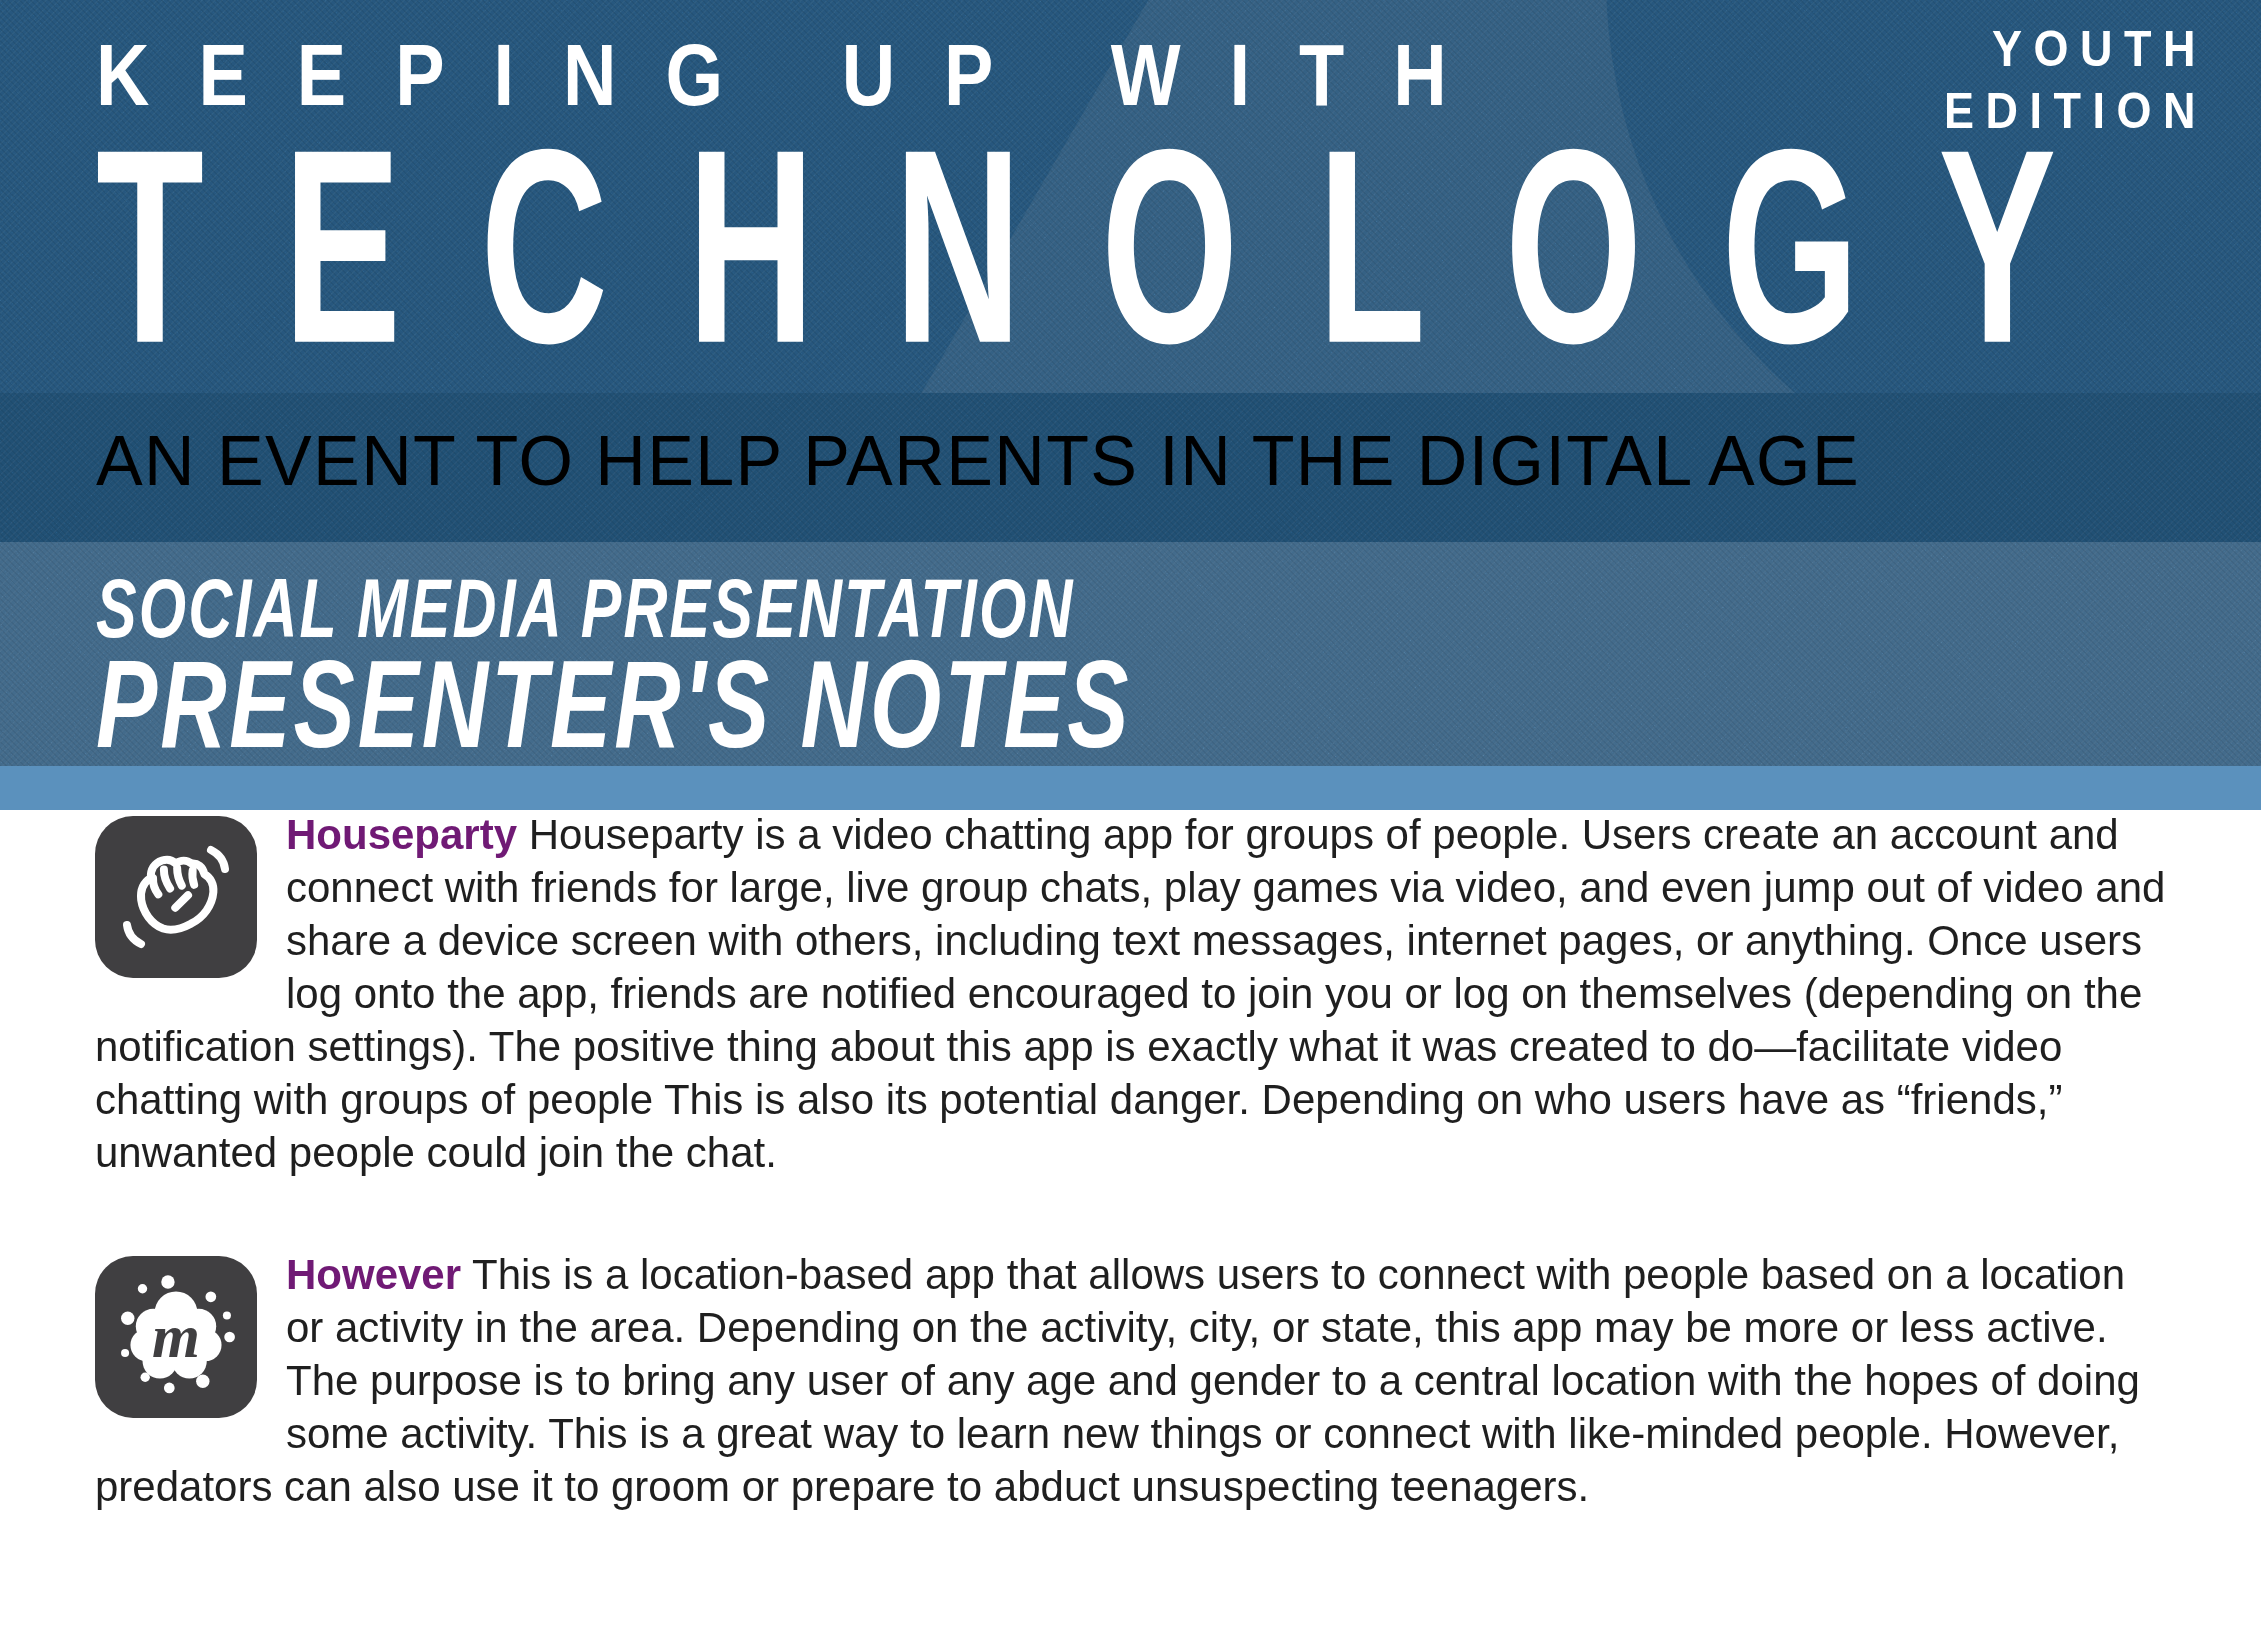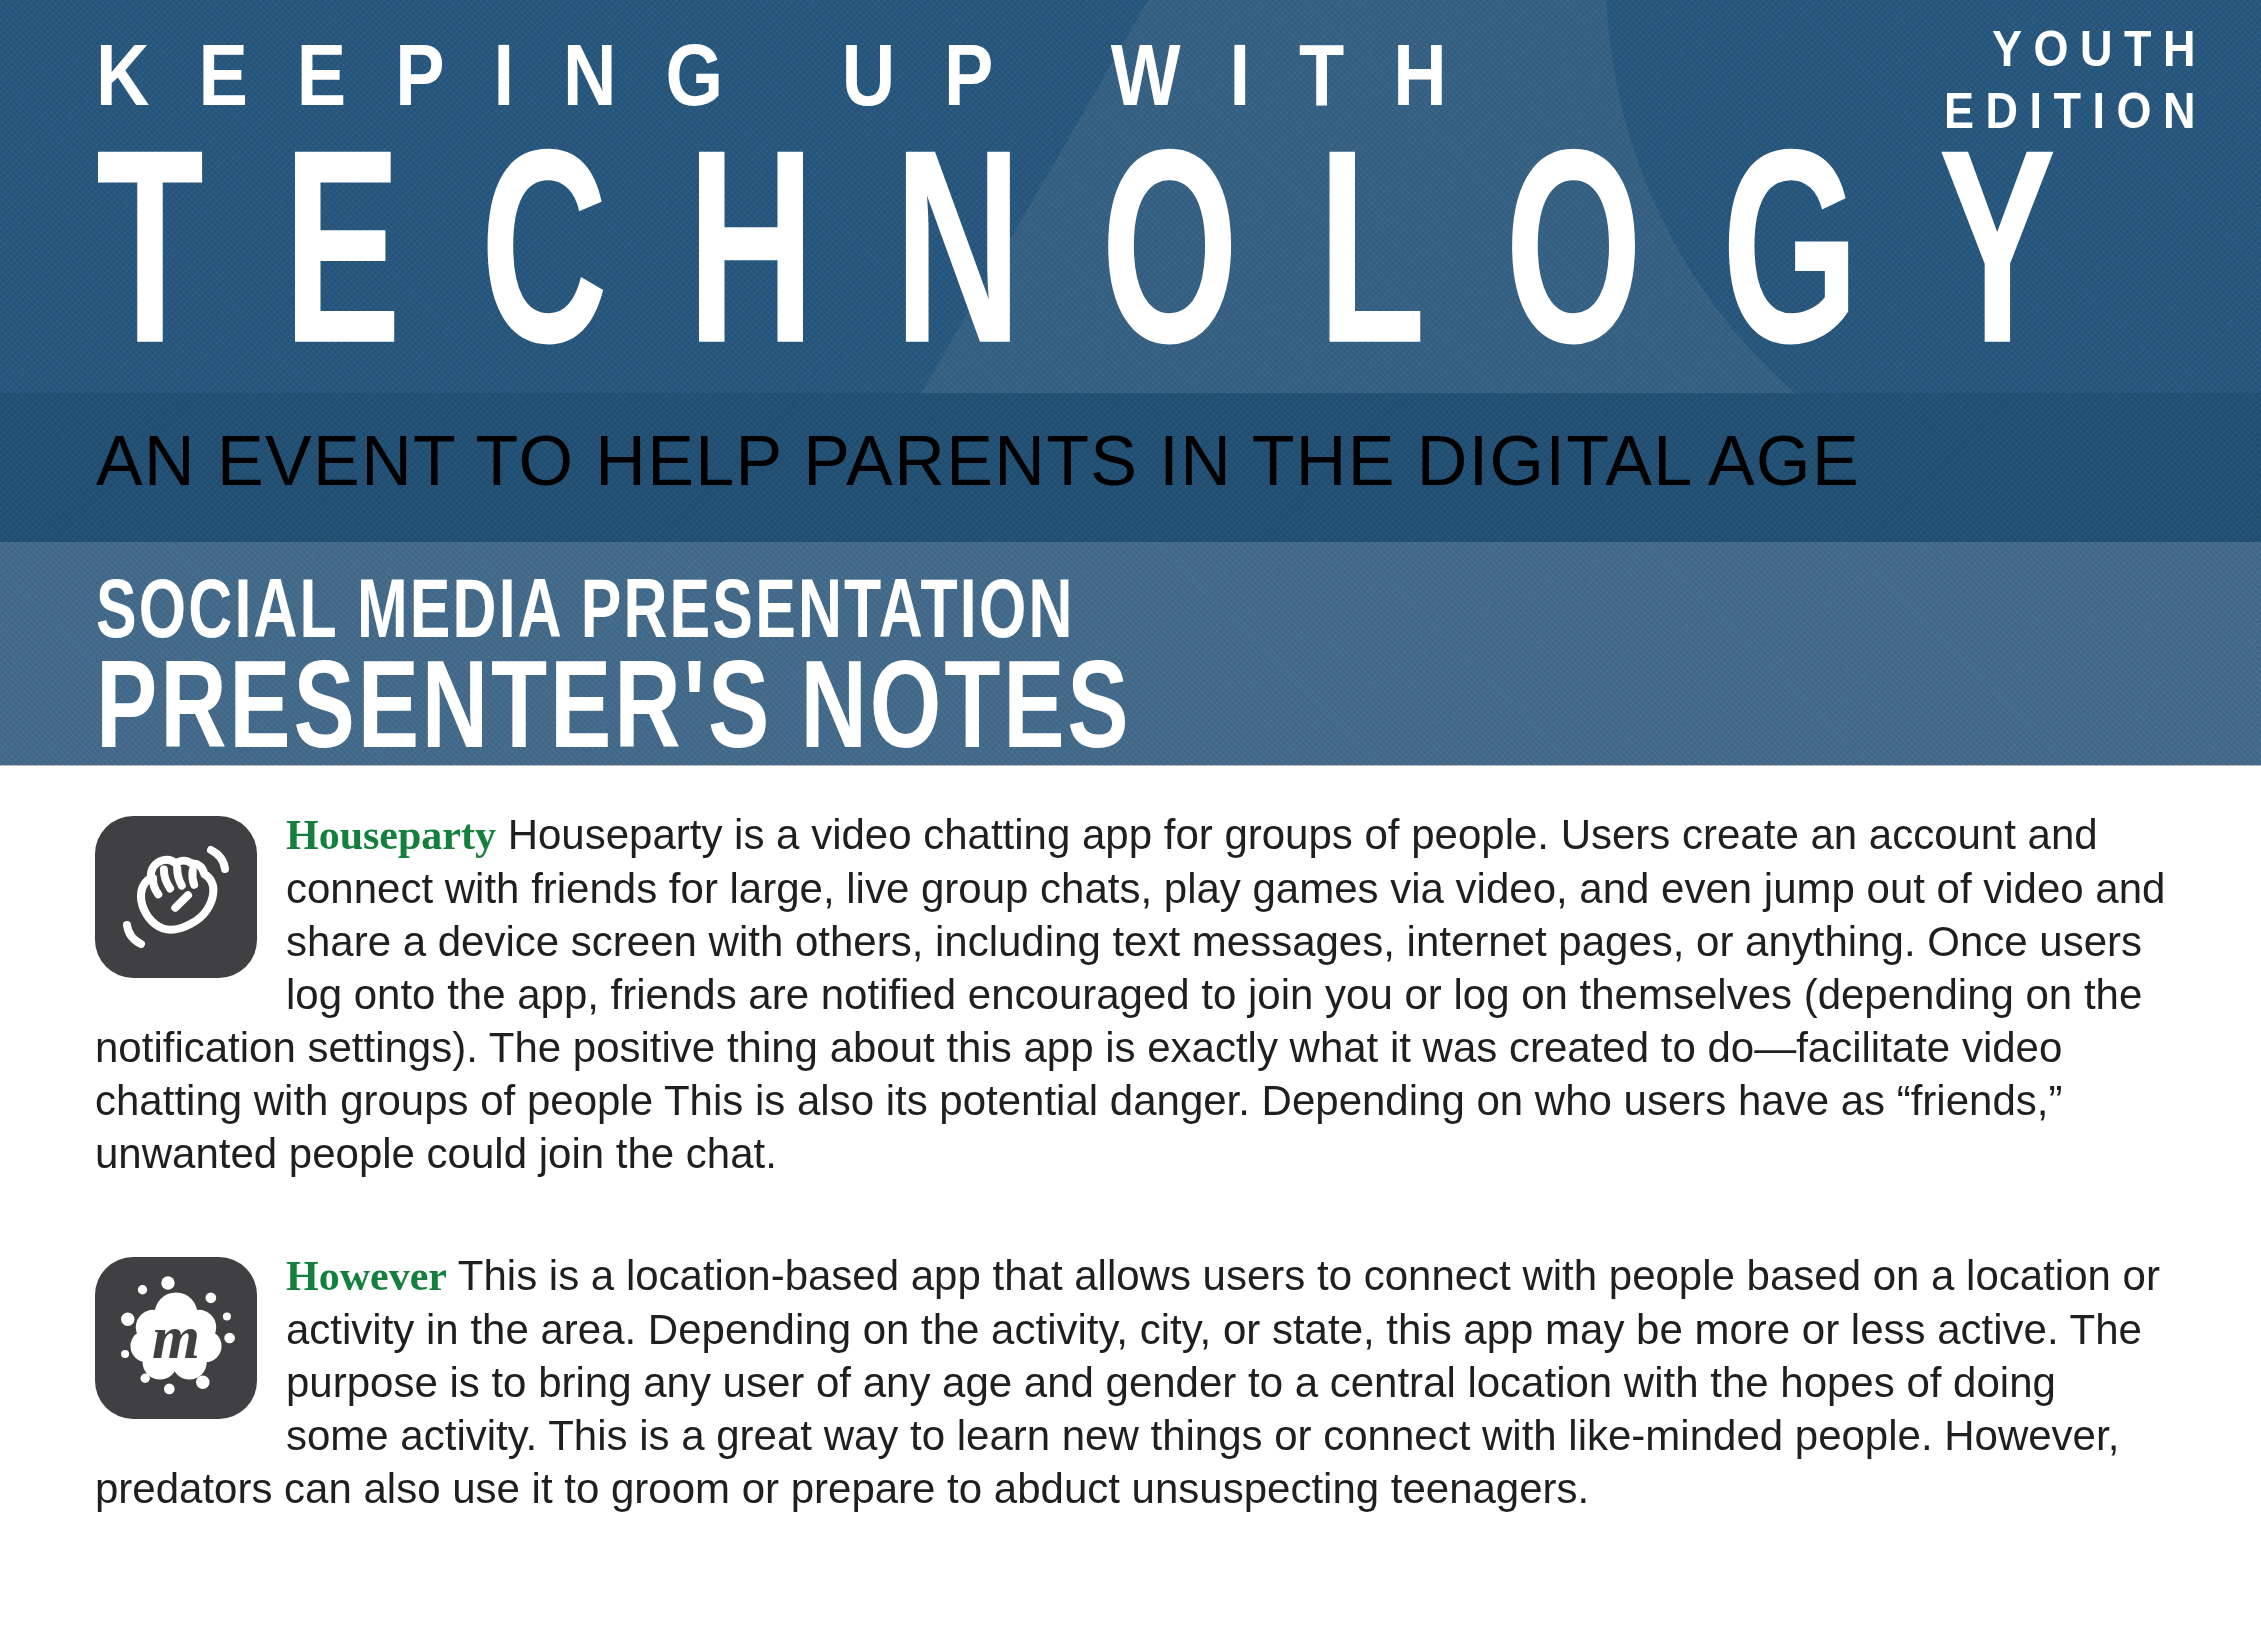--- a/index.html
+++ b/index.html
@@ -27,35 +27,35 @@
     transform:scaleY(1.18);transform-origin:left top;}
   .title{position:absolute;z-index:5;left:96px;top:88px;color:#fff;font-weight:700;
     font-size:221px;letter-spacing:99px;white-space:nowrap;
     transform:scale(0.80,1.25);transform-origin:left top;}
   .edition{position:absolute;z-index:5;right:54px;top:19.4px;color:#fff;font-weight:700;
     font-size:45px;letter-spacing:11.5px;line-height:1.25;text-align:right;
     transform:scaleY(1.10);transform-origin:right top;}
   .band-dark{position:relative;height:149px;background:#2d6d9e;}
   .subtitle{position:absolute;z-index:5;left:96px;top:28px;color:#000000;
     font-size:70px;font-weight:400;letter-spacing:1.4px;white-space:nowrap;}
-  .band-light{position:relative;height:223px;background:#5b91bd;}
+  .band-light{position:relative;height:268px;background:#5b91bd;font-style:italic;}
   .section-label{position:absolute;z-index:5;left:96px;top:18.5px;color:#fff;font-weight:700;
     font-size:78px;letter-spacing:2.8px;white-space:nowrap;
     transform:scale(0.78,1.06);transform-origin:left top;}
   .section-title{position:absolute;z-index:5;left:96px;top:90px;color:#fff;font-weight:700;
     font-size:121px;letter-spacing:3.7px;white-space:nowrap;
     transform:scale(0.76,1.03);transform-origin:left top;}
   
   .content{padding:42px 95px 0 95px;}
   .entry{font-size:42px;line-height:53px;color:#1f1f1f;clear:both;text-align:left;}
   .entry-meetup{margin-top:69px;}
   .app-tile{float:left;width:162px;height:162px;margin:8.3px 29px 12px 0;
     background:#403f41;border-radius:38px;display:flex;align-items:center;justify-content:center;}
   .app-tile svg{display:block;}
-  .app-name{font-weight:700;color:#15803d;font-family:Liberation Serif, serif;}
+  .app-name{font-weight:700;color:#701a75;}
 </style>
 </head>
 <body>
 
 <div class="hero">
 
   <svg class="texture" xmlns="http://www.w3.org/2000/svg" viewBox="0 0 4902 1660" width="2261" height="766">
     <defs>
       <filter id="fabric" x="0" y="0" width="100%" height="100%">
         <feTurbulence type="fractalNoise" baseFrequency="0.38" numOctaves="2" seed="7" result="n"></feTurbulence>

